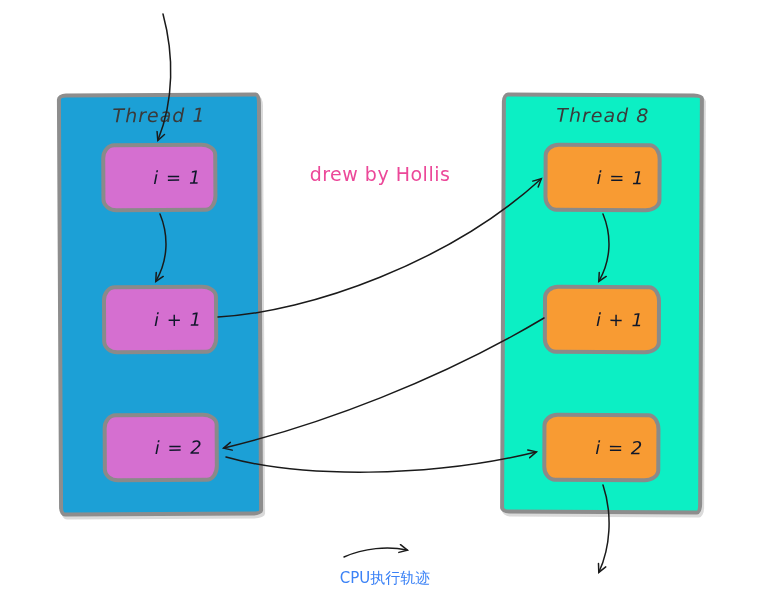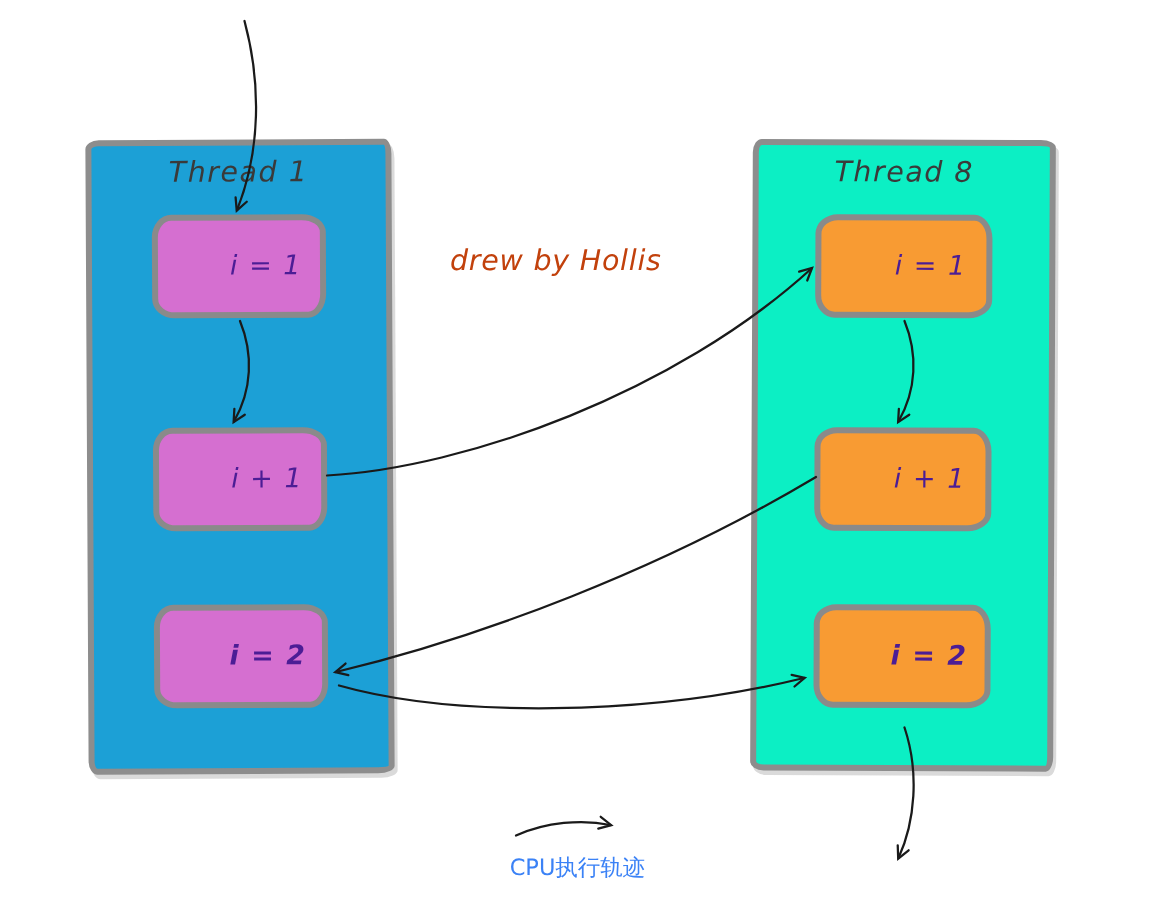--- a/index.html
+++ b/index.html
@@ -42,45 +42,45 @@
   }
   
   .step {
     position: absolute;
     width: 116px; height: 69px;
     border: 4px solid #8a8a8a;
     display: flex; align-items: center; justify-content: center;
     font-size: 18px;
     font-style: italic;
     letter-spacing: 1px;
-    color: #4c1d95;
+    color: #0f172a;
     padding-left: 36px;
   }
   .panel-1 .step { left: 40px; background: #d56fd0; border-radius: 13px 16px 12px 15px / 15px 12px 16px 13px; }
   .panel-2 .step { left: 38px; width: 118px; background: #f89b33; border-radius: 15px 12px 16px 13px / 13px 16px 12px 15px; }
   .step.s1 { top: 46px; }
   .step.s2 { top: 188px; }
-  .step.s3 { top: 306px; font-weight: bold; }
+  .step.s3 { top: 316px; }
   
   svg.overlay {
     position: absolute;
     left: 0; top: 0;
     width: 783px; height: 610px;
     pointer-events: none;
     z-index: 5;
   }
   svg.overlay path { fill: none; stroke: #1a1a1a; stroke-width: 1.5; stroke-linecap: round; }
   
   .watermark {
     position: absolute;
     left: 300px; top: 163px; width: 160px;
+    text-align: center;
     font-size: 19px;
-    font-style: italic;
     letter-spacing: 0.5px;
-    color: #c2410c;
+    color: #ec4899;
   }
   .legend-label {
     position: absolute;
     left: 330px; top: 569px; width: 110px;
     text-align: center;
     font-size: 15px;
     color: #3b82f6;
   }
 </style>
 </head>

